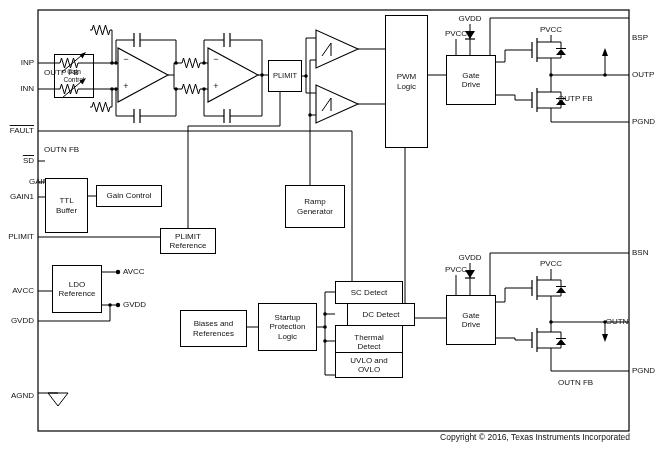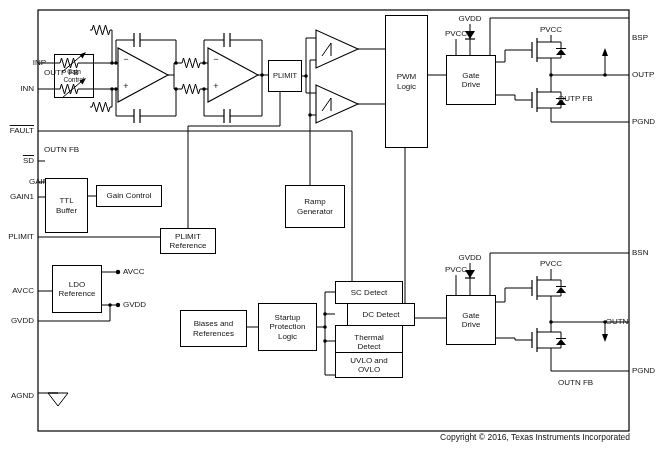--- a/index.html
+++ b/index.html
@@ -244,21 +244,21 @@
       <circle cx="325" cy="341" r="1.8"></circle>
       <circle cx="551" cy="75" r="1.8"></circle>
         <circle cx="551" cy="322" r="1.8"></circle>
       <circle cx="605" cy="75" r="1.8"></circle>
         <circle cx="605" cy="322" r="1.8"></circle>
       <circle cx="118" cy="272" r="2.2"></circle>
         <circle cx="118" cy="305" r="2.2"></circle>
     </g>
   </svg>
 
-  <div class="lbl pinL" style="left:12px;top:57px;width:34px;">INP</div>
+  <div class="lbl pinL" style="left:0;top:57px;width:34px;">INP</div>
   <div class="lbl pinL" style="left:0;top:83px;width:34px;">INN</div>
   <div class="lbl pinL ovl" style="left:0;top:125px;width:34px;">FAULT</div>
   <div class="lbl pinL ovl" style="left:0;top:155px;width:34px;">SD</div>
   <div class="lbl pinL" style="left:0;top:176px;width:53px;">GAIN0</div>
   <div class="lbl pinL" style="left:0;top:191px;width:34px;">GAIN1</div>
   <div class="lbl pinL" style="left:0;top:231px;width:34px;">PLIMIT</div>
   <div class="lbl pinL" style="left:0;top:285px;width:34px;">AVCC</div>
   <div class="lbl pinL" style="left:0;top:315px;width:34px;">GVDD</div>
   <div class="lbl pinL" style="left:0;top:390px;width:34px;">AGND</div>
 

